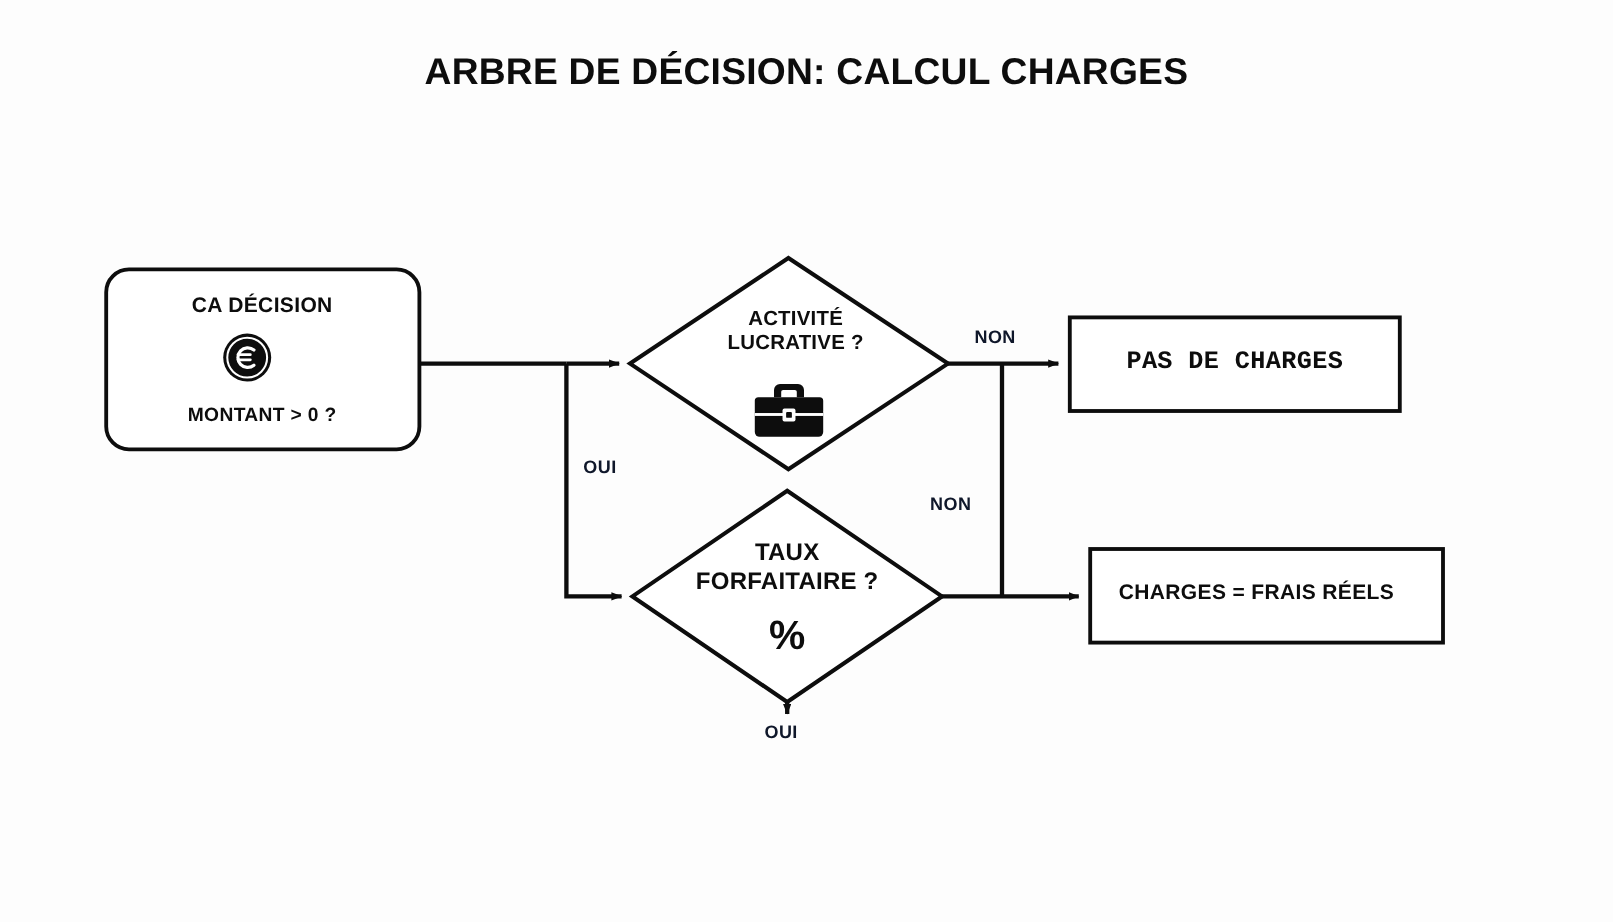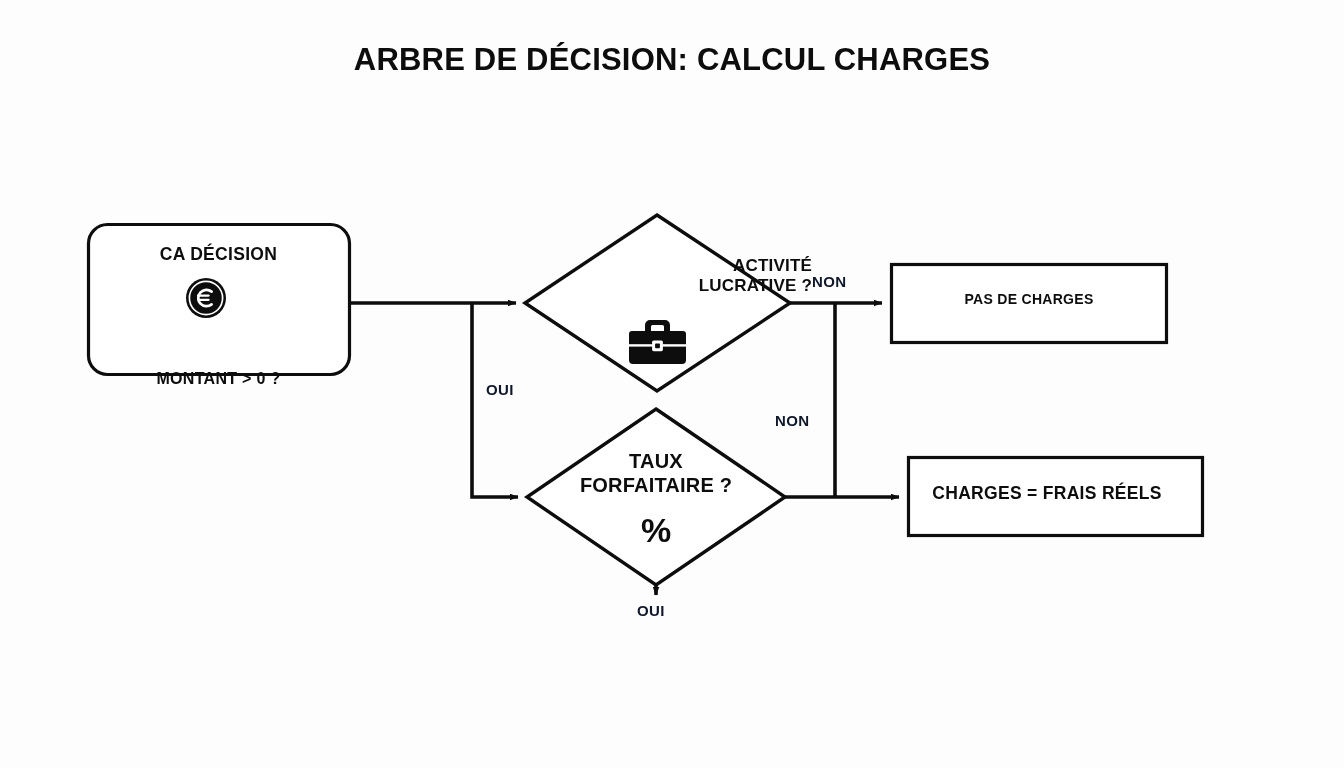--- a/index.html
+++ b/index.html
@@ -46,37 +46,37 @@
     font-family: "Liberation Sans", sans-serif;
     line-height: 1.18;
     white-space: pre-line;
   }
   .start-title {
     left: 87px; top: 244px; width: 263px;
     font-size: 17.5px; letter-spacing: 0.3px;
   }
   .start-sub {
     left: 87px; top: 338px; width: 263px;
-    font-size: 16px; letter-spacing: 0.3px; margin-top: 32px;
+    font-size: 16px; letter-spacing: 0.3px;
   }
   .diamond-label-1 {
-    left: 552px; top: 256px; width: 260px;
-    font-size: 17px; letter-spacing: 0.2px; text-align: right;
+    left: 533px; top: 256px; width: 260px;
+    font-size: 17px; letter-spacing: 0.2px;
   }
   .diamond-label-2 {
     left: 527px; top: 450px; width: 258px;
     font-size: 20px; letter-spacing: 0.2px;
   }
   .percent-glyph {
     left: 527px; top: 510px; width: 258px;
     font-size: 34px; font-weight: bold;
   }
   .box-label-1 {
     left: 890px; top: 291px; width: 278px;
-    font-size: 14px; letter-spacing: 0.3px;
+    font-size: 21px; letter-spacing: 0.3px; font-family: Liberation Mono, monospace;
   }
   .box-label-2 {
     left: 907px; top: 483px; width: 280px;
     font-size: 17.5px; letter-spacing: 0.3px;
   }
   
   .edge-label {
     position: absolute;
     color: #0f172a;
     font-weight: bold;

